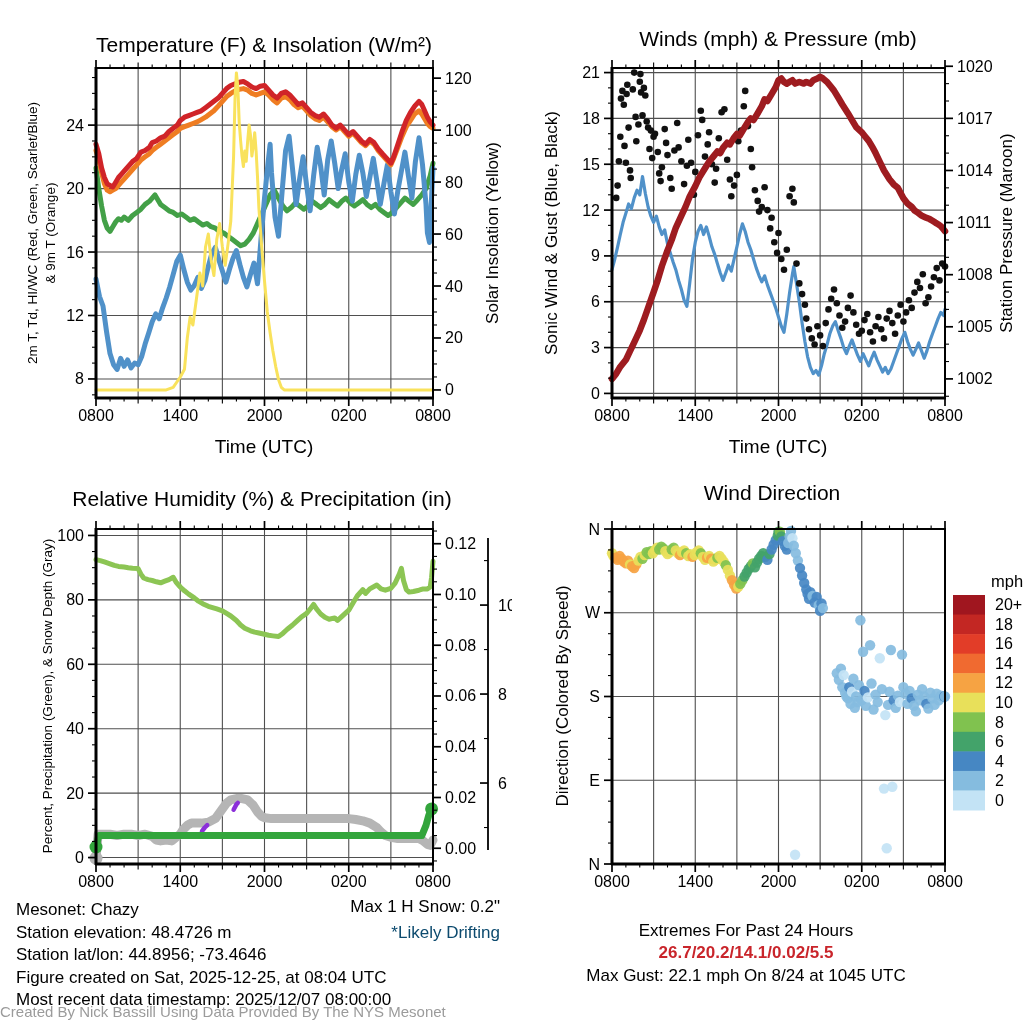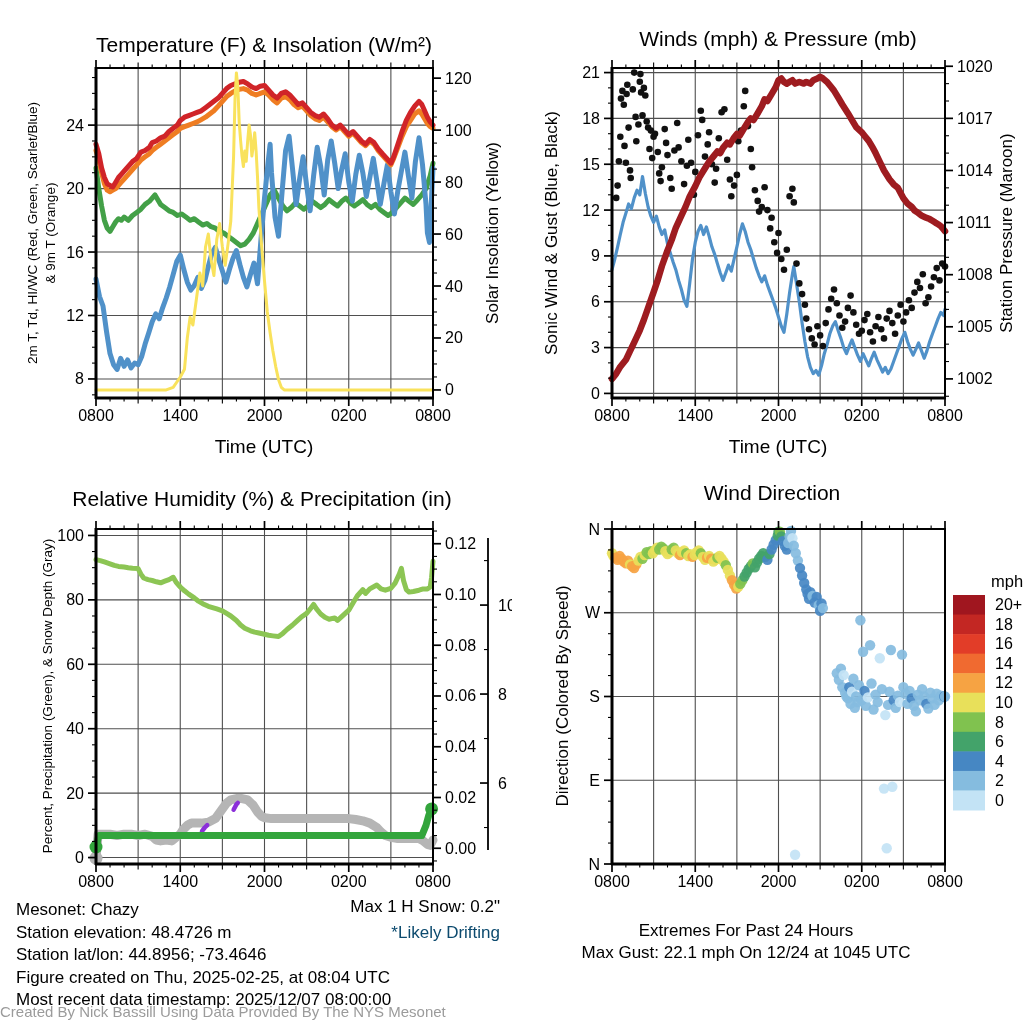--- a/index.html
+++ b/index.html
@@ -932,28 +932,29 @@
         </g>
       </g>
       <text x="260" y="40" font-size="21" text-anchor="middle">Wind Direction</text>
       <text x="56" y="236" font-size="17" text-anchor="middle" transform="rotate(-90 56 236)">Direction (Colored By Speed)</text>
     </svg>
 
   <div id="station-info" class="txtblock">
     <div>Mesonet: Chazy</div>
     <div>Station elevation: 48.4726 m</div>
     <div>Station lat/lon: 44.8956; -73.4646</div>
-    <div>Figure created on Thu, 2025-02-25, at 08:04 UTC</div>
+    <div>Figure created on Sat, 2025-12-25, at 08:04 UTC</div>
     <div>Most recent data timestamp: 2025/12/07 08:00:00</div>
   </div>
 
   <div id="snow-note" class="txtblock">
     <div>Max 1 H Snow: 0.2"</div>
     <div style="color: #0c4a6e;">*Likely Drifting</div>
   </div>
 
   <div id="extremes" class="txtblock">
     <div>Extremes For Past 24 Hours</div>
-    <div>Max Gust: 22.1 mph On 12/24 at 1045 UTC</div>
+    <div class="vals" style="color: rgb(201, 37, 43);">26.7/20.2/14.1/0.02/5.5</div>
+    <div>Max Gust: 22.1 mph On 8/24 at 1045 UTC</div>
   </div>
 
   <div id="credit" class="txtblock">Created By Nick Bassill Using Data Provided By The NYS Mesonet</div>
 </div>
 
 </body></html>

